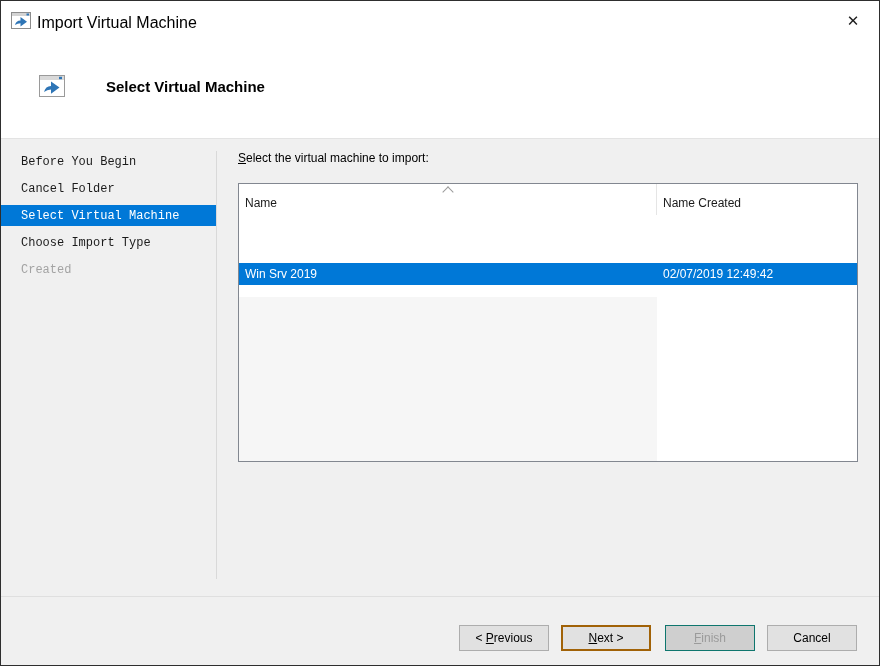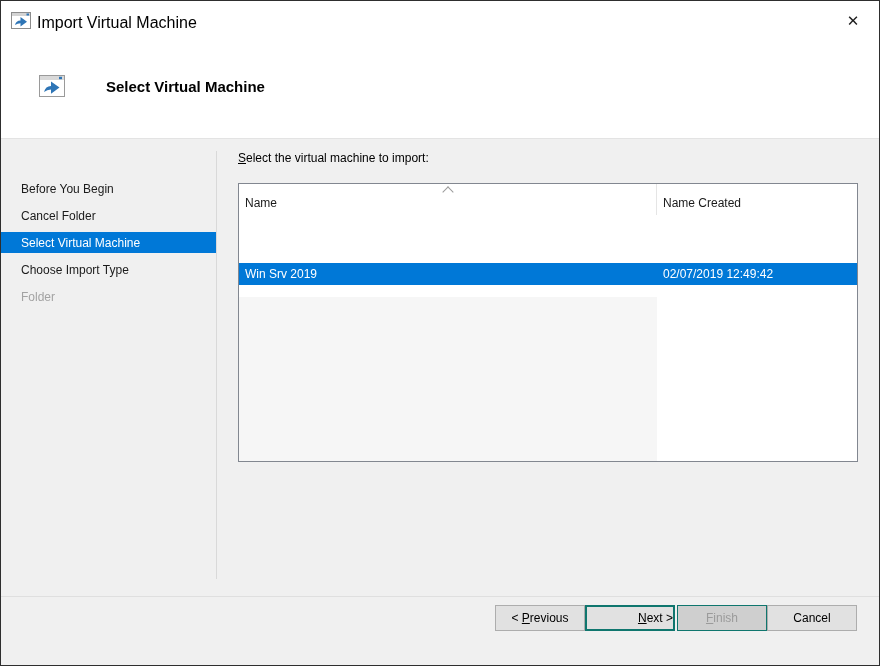--- a/index.html
+++ b/index.html
@@ -19,21 +19,21 @@
                font-family:"Liberation Sans", sans-serif; }
 
   
   .wiz-header-icon { position:absolute; left:38px; top:74px; }
   .wiz-title { position:absolute; left:105px; top:77px; font-size:15px; font-weight:bold; color:#000000; }
   .header-divider { position:absolute; left:0; top:137px; width:100%; height:1px; background:#e3e3e3; }
 
   
   .body-area { position:absolute; left:0; top:138px; width:100%; height:457px; background:#f0f0f0; }
 
-  .sidebar { position:absolute; left:0; top:14px; width:215px; padding-top:22px; }
+  .sidebar { position:absolute; left:0; top:0; width:215px; padding-top:9px;font-family:Liberation Mono, monospace; }
   .sidebar-item { height:27px; display:flex; align-items:center; padding-left:20px; color:#1b1b1b; }
   .sidebar-item.selected { height:21px; margin:3px 0; background:#0078d7; color:#ffffff; }
   .sidebar-item.disabled { color:#a3a3a3; }
 
   .v-divider { position:absolute; left:215px; top:12px; width:1px; height:428px; background:#d9d9d9; }
 
   .content { position:absolute; left:237px; top:0; width:620px; }
   .instruction { position:absolute; left:0; top:12px; color:#000000; }
   .u { text-decoration:underline; }
 
@@ -52,25 +52,25 @@
   .lv-cell { padding-left:6px; }
   .lv-cell.c-name { width:418px; }
   .lv-cell.c-date { flex:1; }
   .lv-empty { flex:1; display:flex; }
   .lv-empty .tint { width:418px; background:#f6f6f6; }
   .lv-empty .rest { flex:1; background:#ffffff; }
 
   
   .footer-divider { position:absolute; left:0; top:595px; width:100%; height:1px; background:#dfdfdf; }
   .footer { position:absolute; left:0; top:596px; width:100%; height:69px; background:#f0f0f0; }
-  .btn-row { position:absolute; right:22px; top:8px; display:flex; }
+  .btn-row { position:absolute; right:22px; top:28px; display:flex; gap:12px; }
   .btn { width:90px; height:26px; background:#e1e1e1; border:1px solid #adadad;
          font-family:"Liberation Sans", sans-serif; font-size:12px; color:#000000;
          display:flex; align-items:center; justify-content:center; cursor:default; }
-  .btn.default-focus { border:2px solid #0f766e; margin-right:2px;justify-content:flex-end; }
+  .btn.default-focus { border:2px solid #a16207; margin-right:2px; }
   .btn.disabled { background:#cfcfcf; border:1px solid #0f766e; color:#9b9b9b; }
 </style>
 </head>
 <body>
 
 <div class="window">
 
   <div class="titlebar">
     <span class="app-icon">
       <svg width="20" height="17" viewBox="0 0 20 17">
@@ -97,21 +97,21 @@
   <h1 class="wiz-title">Select Virtual Machine</h1>
   <div class="header-divider"></div>
 
   <div class="body-area">
 
     <nav class="sidebar">
       <div class="sidebar-item">Before You Begin</div>
       <div class="sidebar-item">Cancel Folder</div>
       <div class="sidebar-item selected">Select Virtual Machine</div>
       <div class="sidebar-item">Choose Import Type</div>
-      <div class="sidebar-item disabled">Folder</div>
+      <div class="sidebar-item disabled">Created</div>
     </nav>
 
     <div class="v-divider"></div>
 
     <main class="content">
       <label class="instruction"><span class="u">S</span><span>elect the virtual machine to import:</span></label>
 
       <div class="listview">
         <div class="lv-header">
           <div class="lv-hcell c-name">Name</div>

